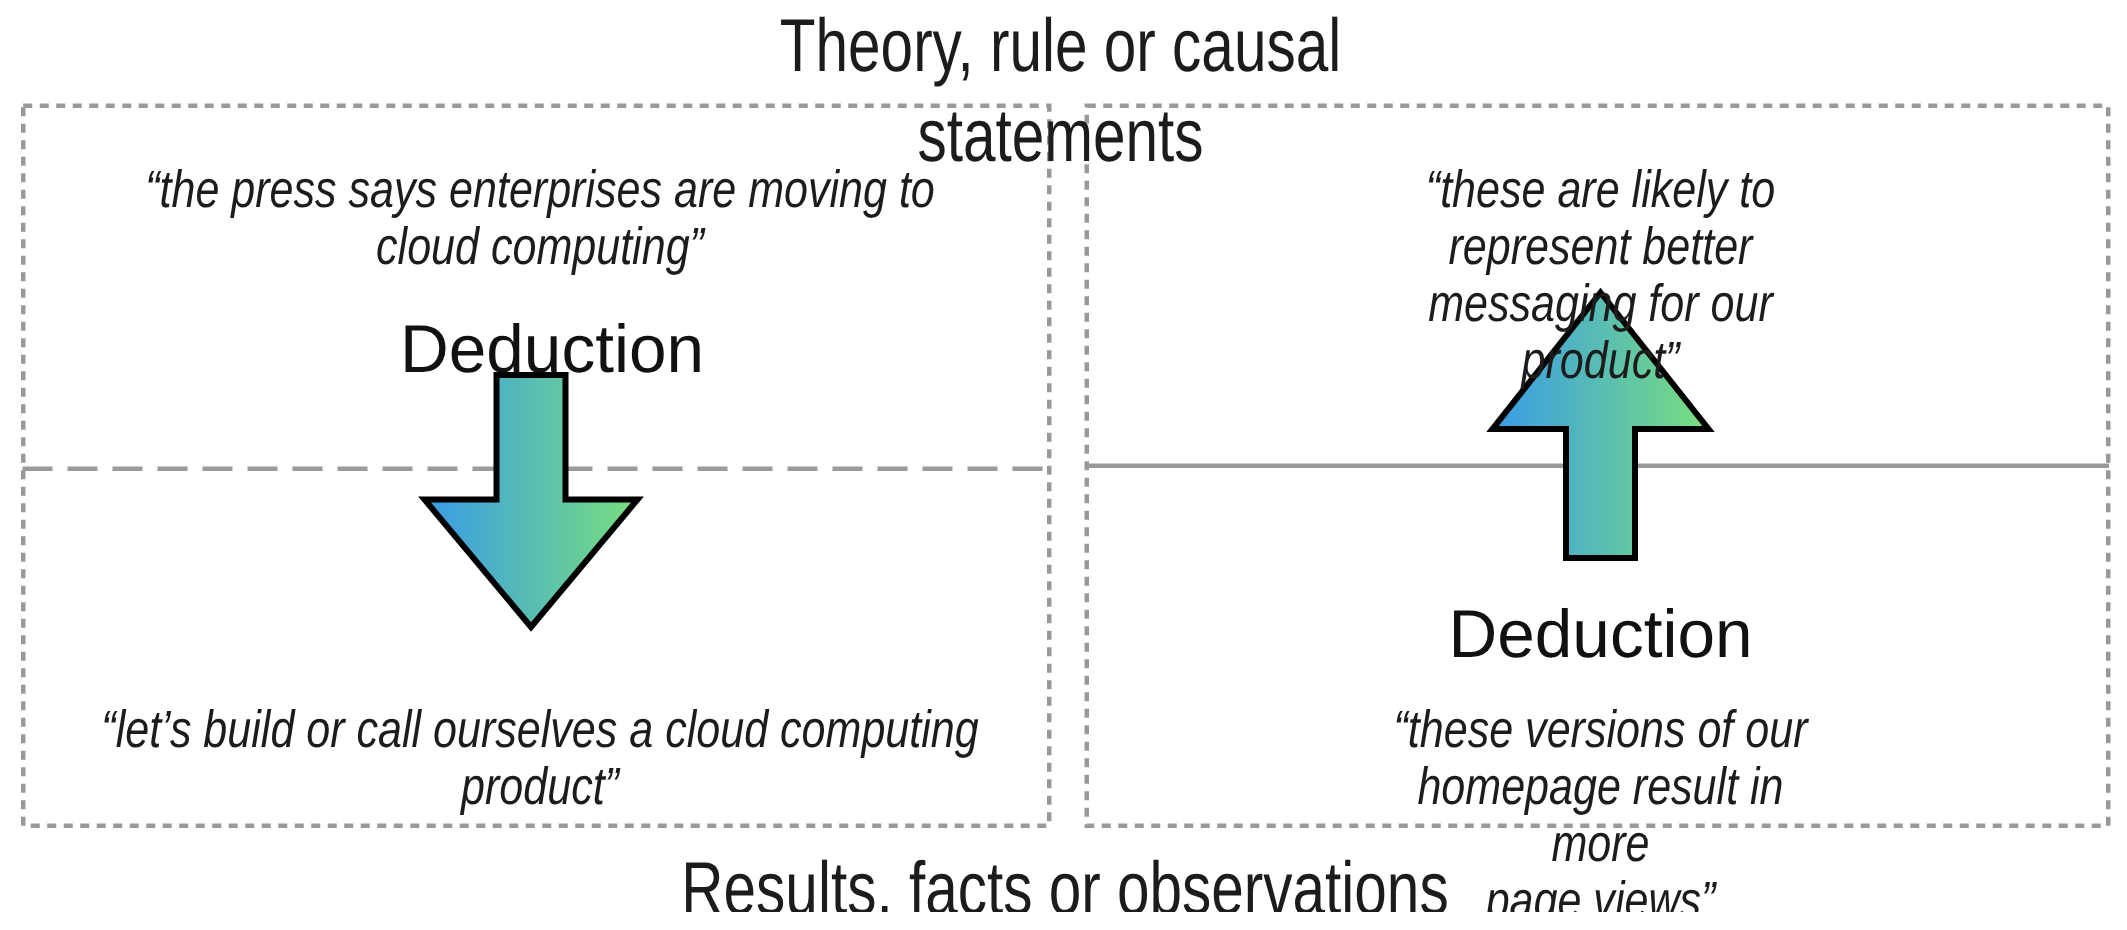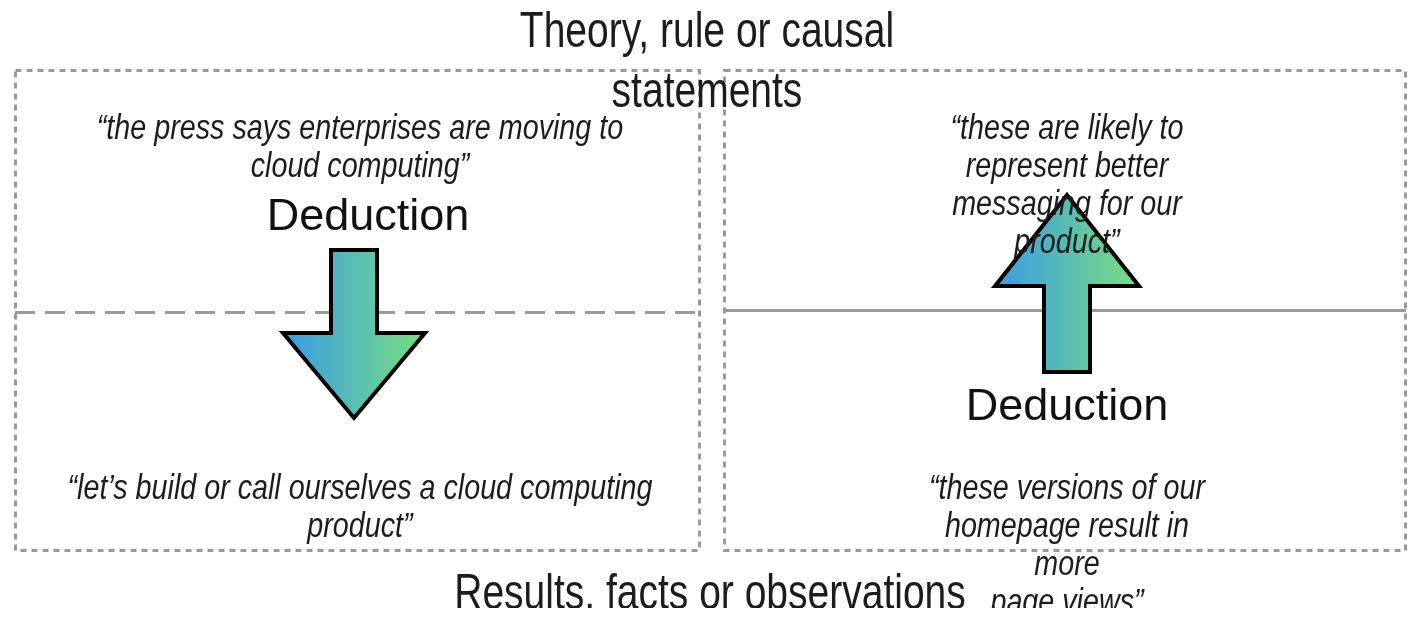--- a/index.html
+++ b/index.html
@@ -30,20 +30,21 @@
     font-size: 35px;
     line-height: 38px;
     transform: translateX(-50%) scaleX(0.82);
     transform-origin: center;
   }
   .process-label {
     font-size: 45px;
     line-height: 52px;
     transform: translateX(-50%);
     color: #111111;
+    margin-top: 18px;
   }
 </style>
 </head>
 <body>
 
 <div id="canvas">
 
   <svg id="shapes" width="1418" height="620" viewBox="0 0 1418 620">
     <defs>
       <linearGradient id="arrowGrad" x1="0" y1="0" x2="1" y2="0">

